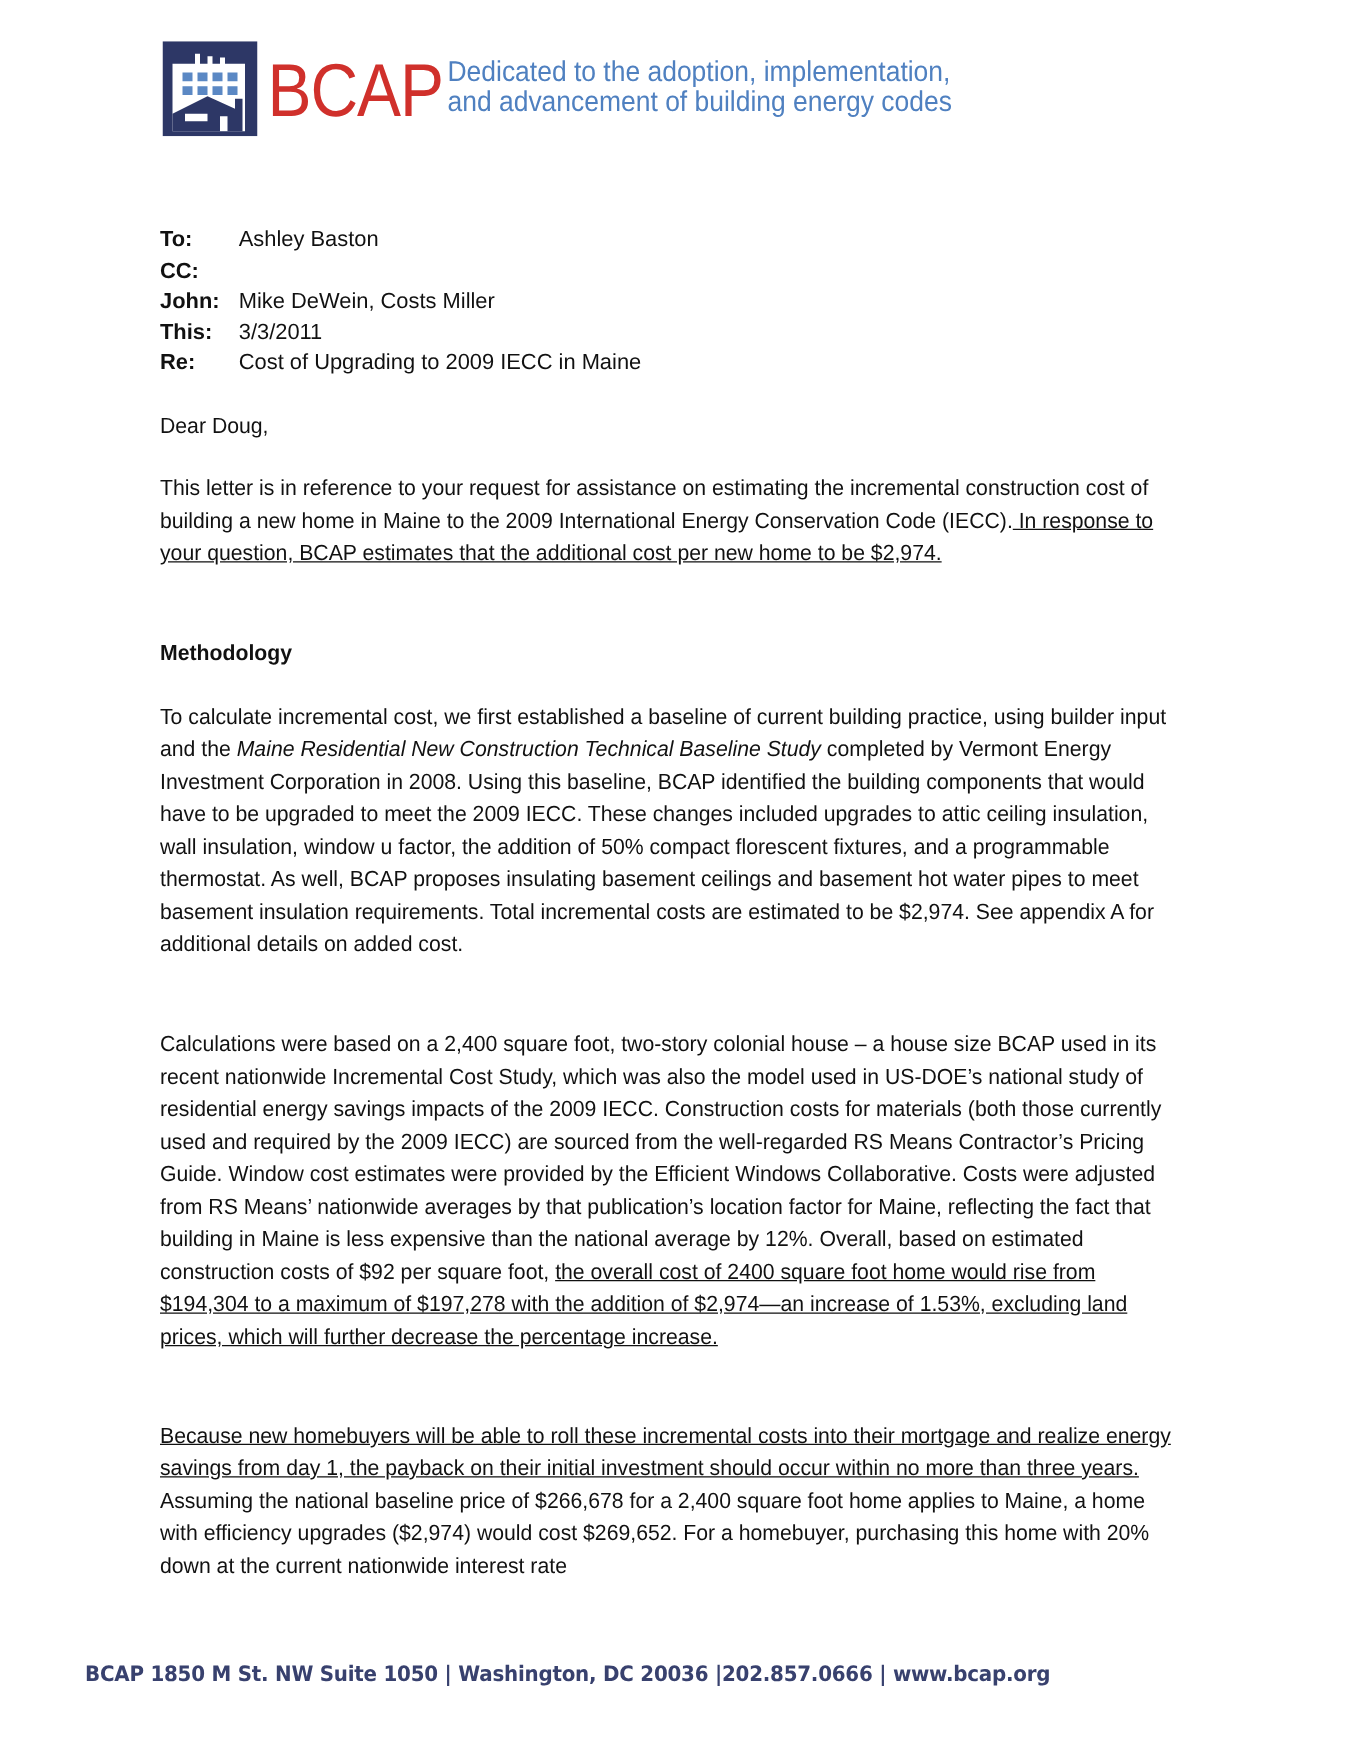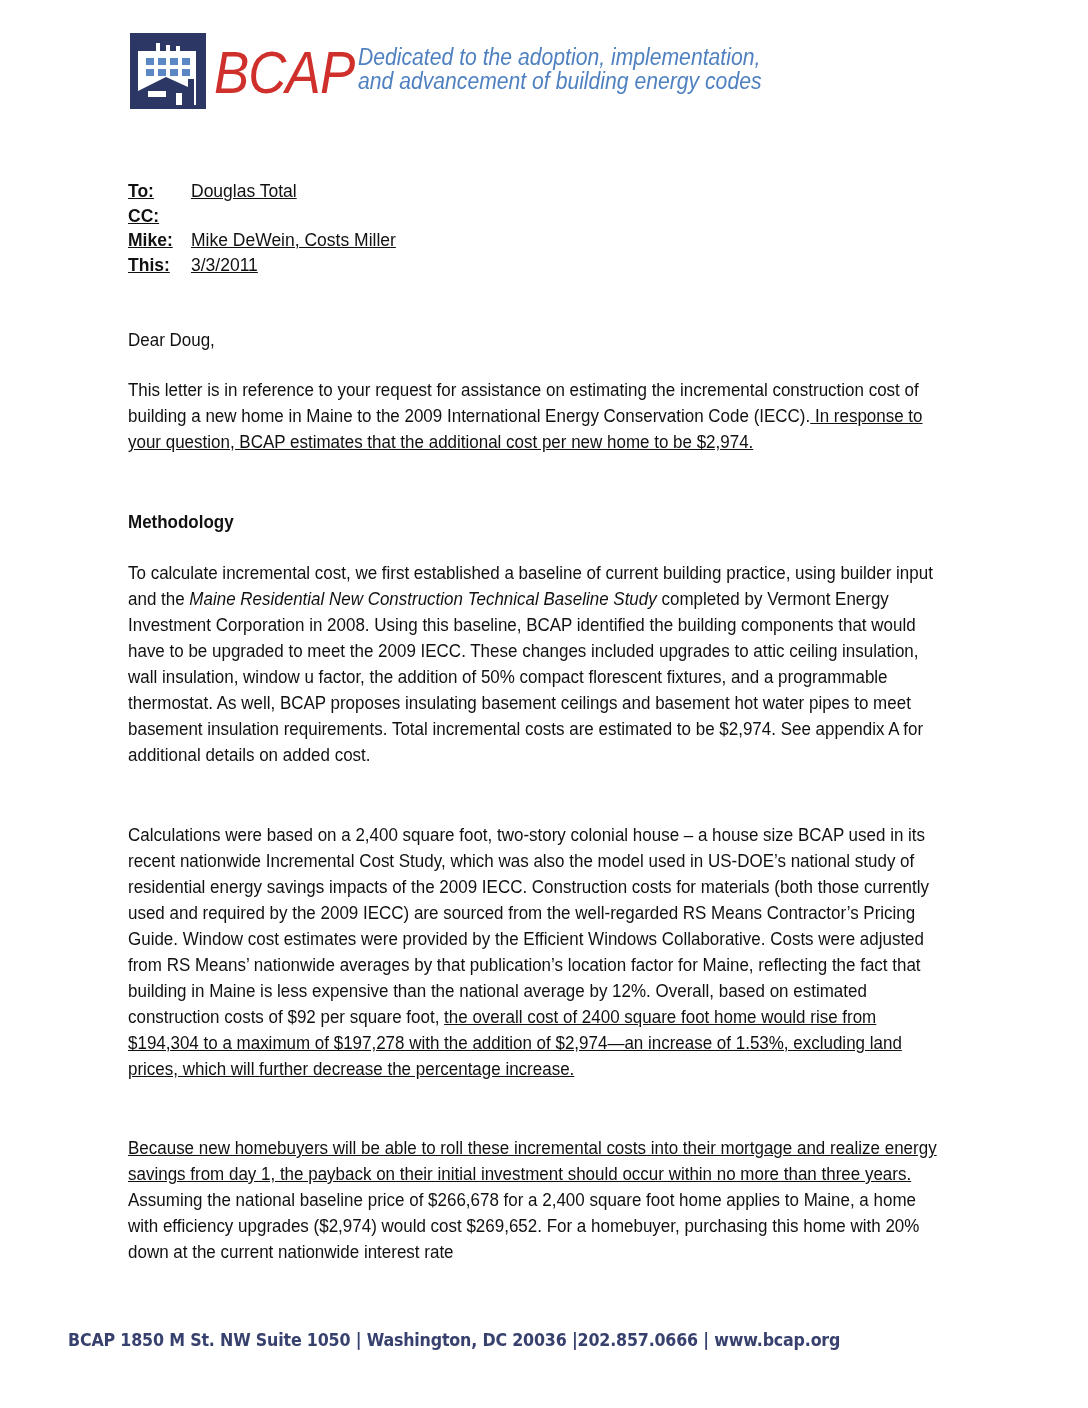--- a/index.html
+++ b/index.html
@@ -1,30 +1,30 @@
 <!DOCTYPE html>
 <html><head>
   <meta charset="utf-8">
   <style>
     html, body { margin: 0; padding: 0; background: #ffffff; }
     body { width: 1088px; height: 1408px; position: relative; overflow: hidden;
       font-family: "Liberation Sans", sans-serif; color: #111; }
     .page { position: absolute; left: 0; top: 0; width: 1088px; height: 1408px; background: #fff; }
 
     
-    .header { position: absolute; left: 130px; top: 33px; height: 76px; display: flex; align-items: center; font-style: italic; }
+    .header { position: absolute; left: 130px; top: 33px; height: 76px; display: flex; align-items: center; }
     .logo-mark { width: 76px; height: 76px; position: relative; }
     .brand { font-family: "Liberation Sans", sans-serif; color: #d0302b; font-size: 60px; line-height: 1;
       letter-spacing: -1px; margin-left: 8px; margin-top: 4px; transform: scaleX(0.88); transform-origin: left center; width: 150px; }
     .tagline { color: #4f80c0; font-family: "Liberation Sans", sans-serif; font-size: 23px; line-height: 24px;
       margin-left: -6px; margin-top: -4px; transform: scaleX(0.92); transform-origin: left center; white-space: nowrap; }
 
     
     .memo { position: absolute; left: 128px; top: 179px; font-size: 17.5px; line-height: 24.5px; }
-    .memo-row { display: flex; text-decoration: underline; }
+    .memo-row { display: flex; }
     .memo-label { width: 63px; font-weight: bold; }
     .memo-value { }
 
     .body-text { position: absolute; left: 128px; width: 840px; font-size: 17.5px; line-height: 26px;
       transform: scaleX(0.97); transform-origin: left top; }
     .body-text p { margin: 0; }
     .u { text-decoration: underline; }
     .i { font-style: italic; }
     .heading { font-weight: bold; }
 
@@ -61,32 +61,36 @@
     <div class="brand">BCAP</div>
     <div class="tagline">
       <div>Dedicated to the adoption, implementation,</div>
       <div>and advancement of building energy codes</div>
     </div>
   </div>
 
   <div class="memo">
     <div class="memo-row">
       <span class="memo-label">To:</span>
-      <span class="memo-value">Douglas Total</span>
+      <span class="memo-value">Ashley Baston</span>
     </div>
     <div class="memo-row">
       <span class="memo-label">CC:</span>
     </div>
     <div class="memo-row">
-      <span class="memo-label">Mike:</span>
+      <span class="memo-label">John:</span>
       <span class="memo-value">Mike DeWein, Costs Miller</span>
     </div>
     <div class="memo-row">
       <span class="memo-label">This:</span>
       <span class="memo-value">3/3/2011</span>
+    </div>
+    <div class="memo-row">
+      <span class="memo-label">Re:</span>
+      <span class="memo-value">Cost of Upgrading to 2009 IECC in Maine</span>
     </div>
   </div>
 
   <div class="body-text" style="top:327px;">Dear Doug,</div>
 
   <div class="body-text" style="top:377px;">
     <p><span>This letter is in reference to your request for assistance on estimating the incremental construction cost of building a new home in Maine to the 2009 International Energy Conservation Code (IECC).</span><span class="u"> In response to your question, BCAP estimates that the additional cost per new home to be $2,974.</span></p>
   </div>
 
   <div class="body-text heading" style="top:509px;">Methodology</div>

